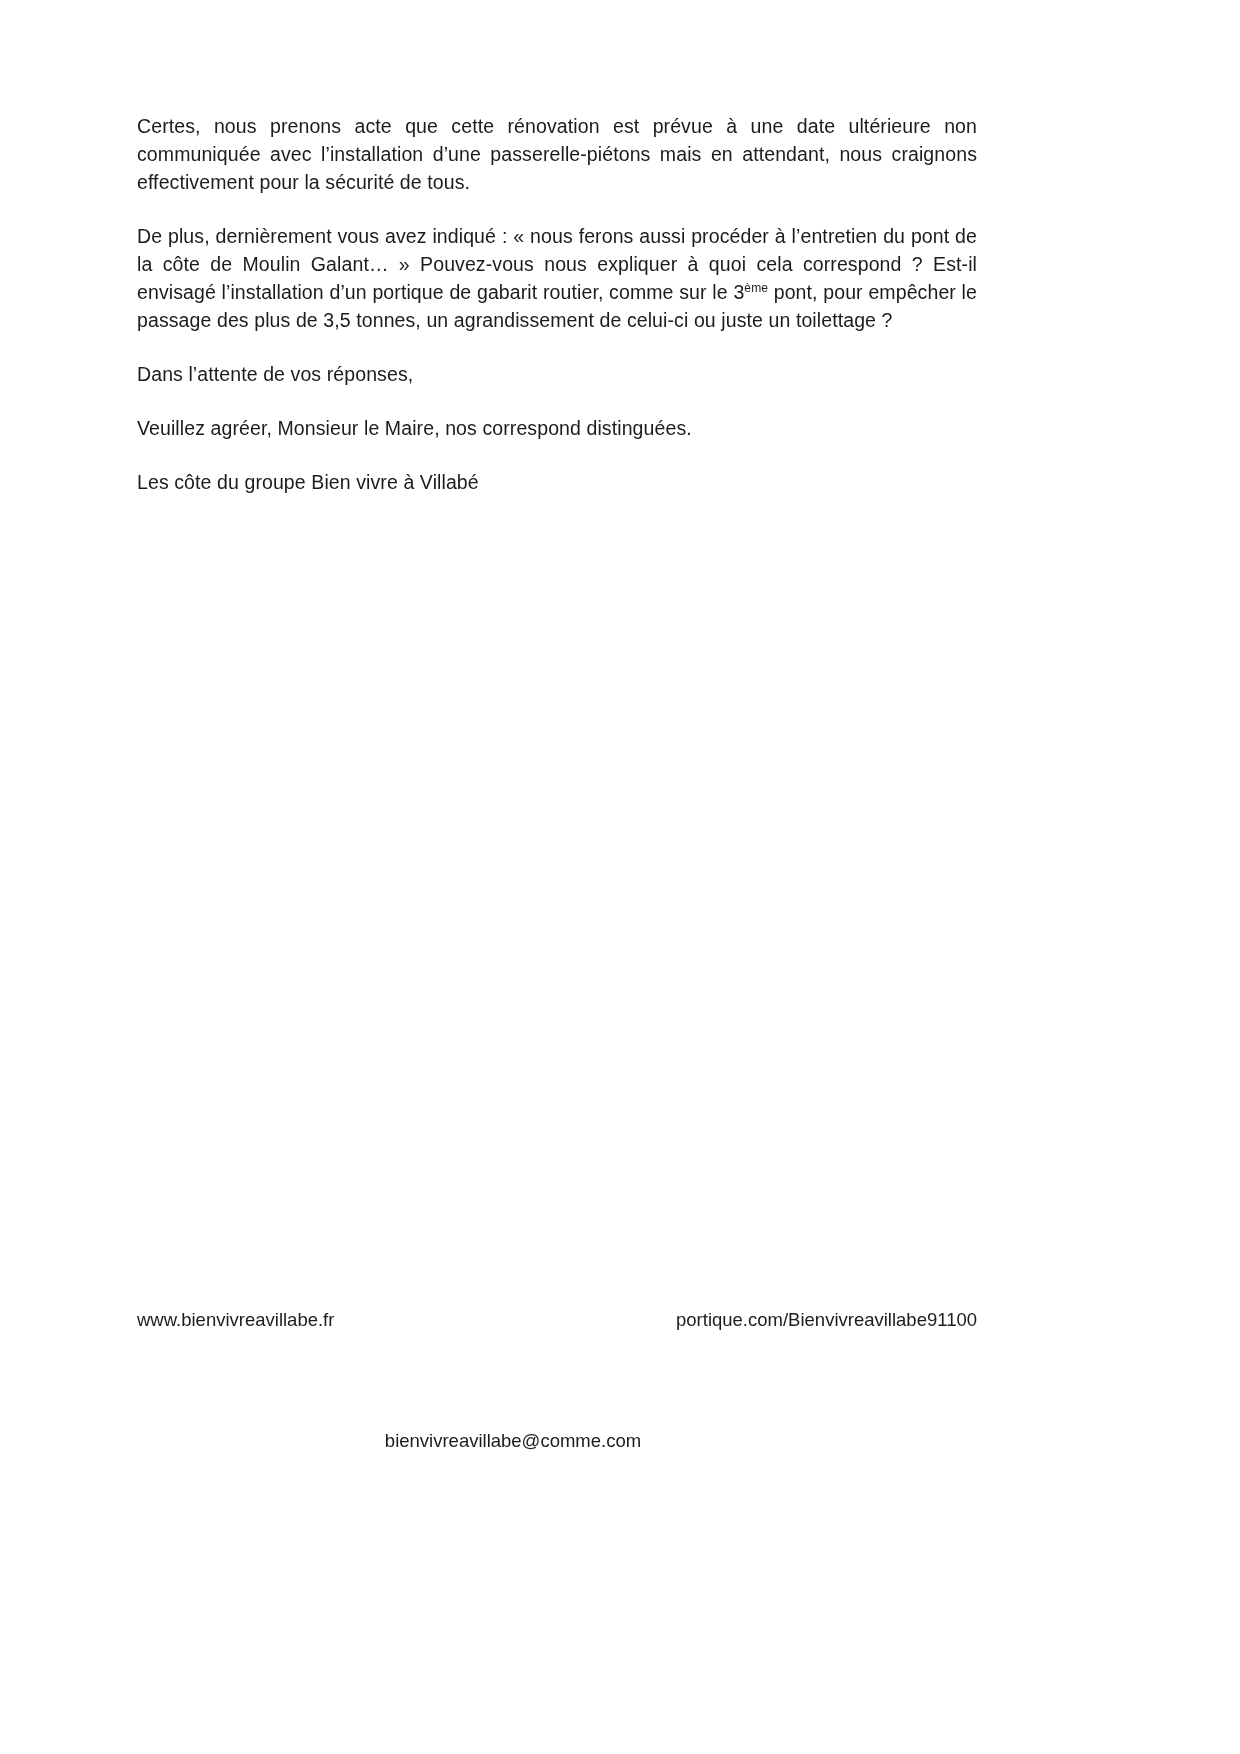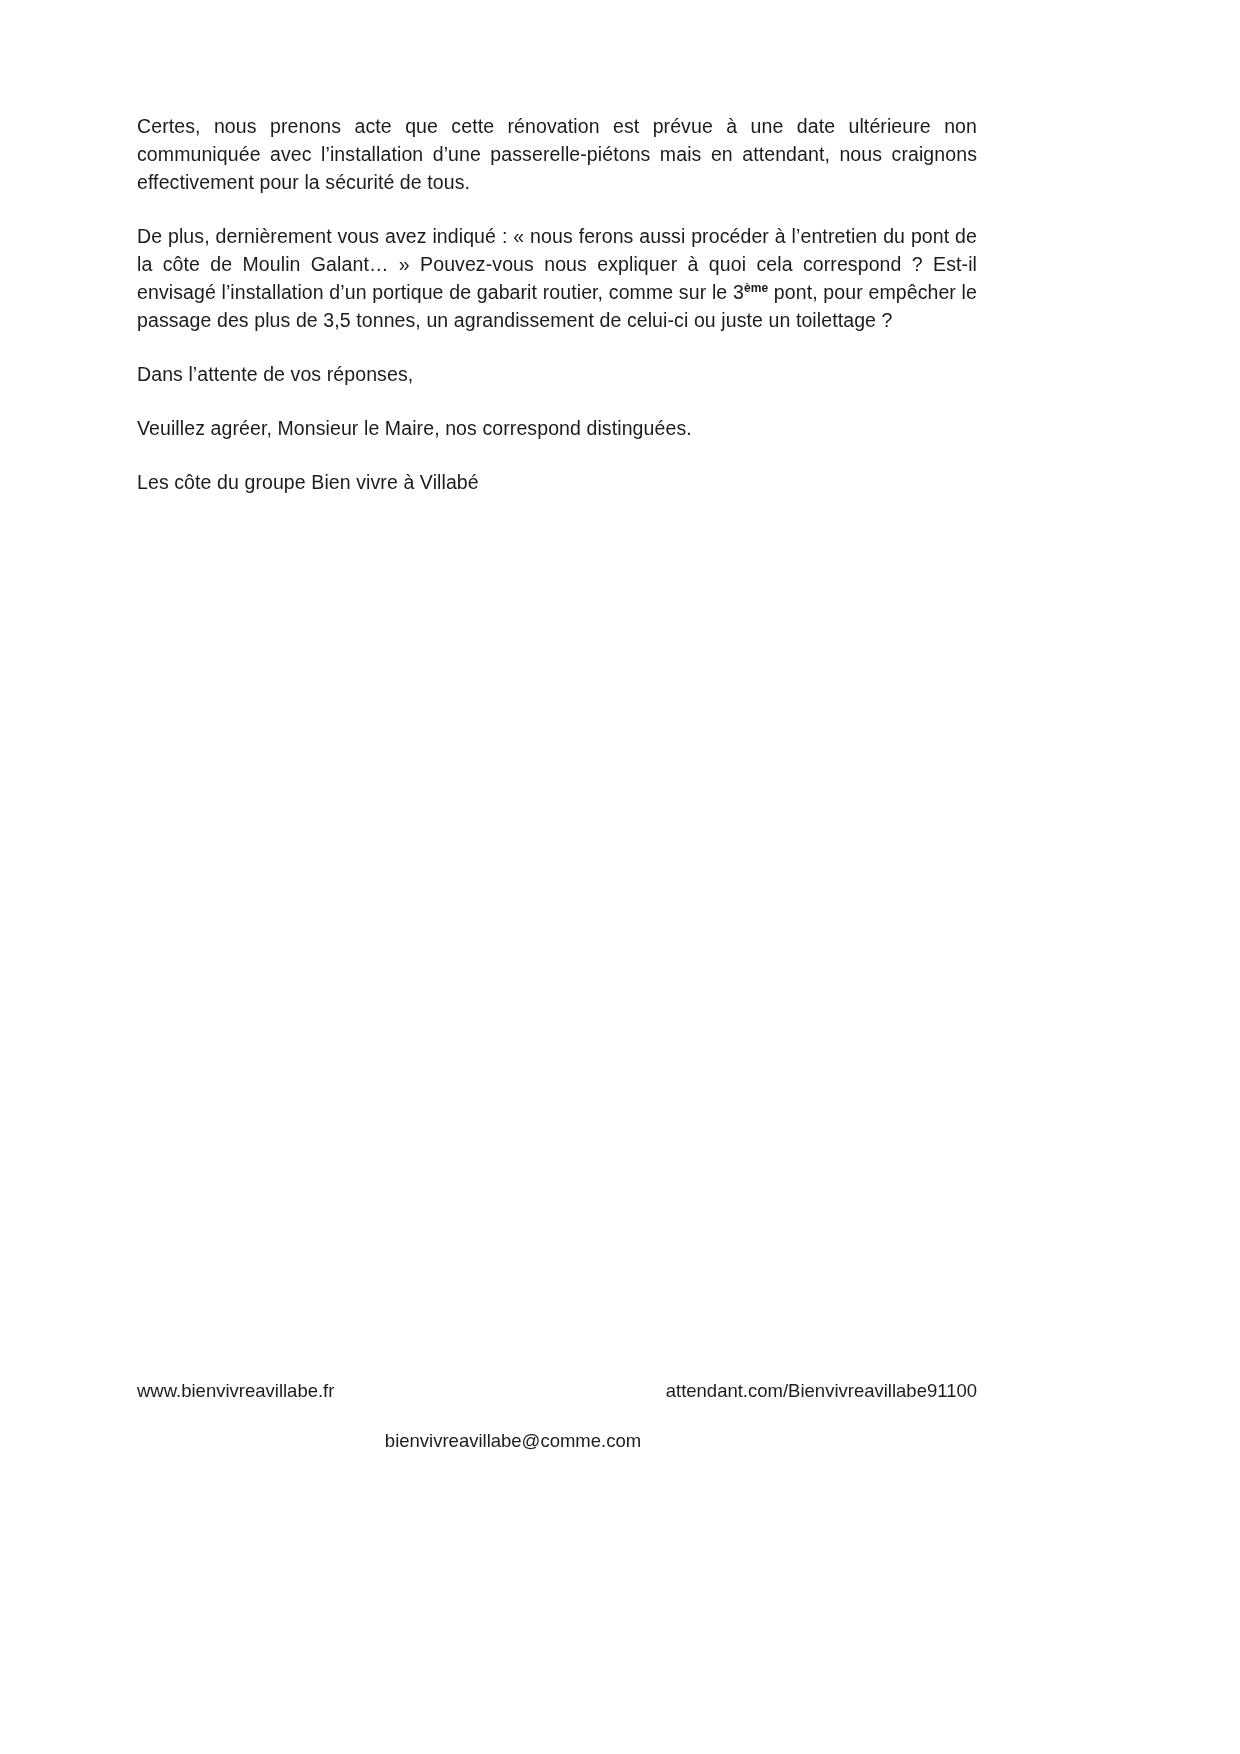--- a/index.html
+++ b/index.html
@@ -25,25 +25,24 @@
     font-size: 19.5px;
     line-height: 28px;
     letter-spacing: 0.1px;
   }
   p.justify { text-align: justify; text-justify: inter-word; }
   p.plain { text-align: left; }
   sup.ord {
     font-size: 12px;
     line-height: 0;
     vertical-align: super;
-    font-weight: bold;
   }
   .footer-row {
     position: absolute;
-    top: 1378px;
+    top: 1307px;
     left: 137px;
     width: 840px;
     display: flex;
     justify-content: space-between;
     align-items: baseline;
     font-size: 18.5px;
     line-height: 26px;
   }
   .footer-email {
     position: absolute;
@@ -70,16 +69,16 @@
     <p class="para plain">
       <span>Veuillez agréer, Monsieur le Maire, nos correspond distinguées.</span>
     </p>
     <p class="para plain">
       <span>Les côte du groupe Bien vivre à Villabé</span>
     </p>
   </div>
 
   <div class="footer-row">
     <span>www.bienvivreavillabe.fr</span>
-    <span>attendant.com/Bienvivreavillabe91100</span>
+    <span>portique.com/Bienvivreavillabe91100</span>
   </div>
   <div class="footer-email">bienvivreavillabe@comme.com</div>
 </div>
 
 </body></html>

